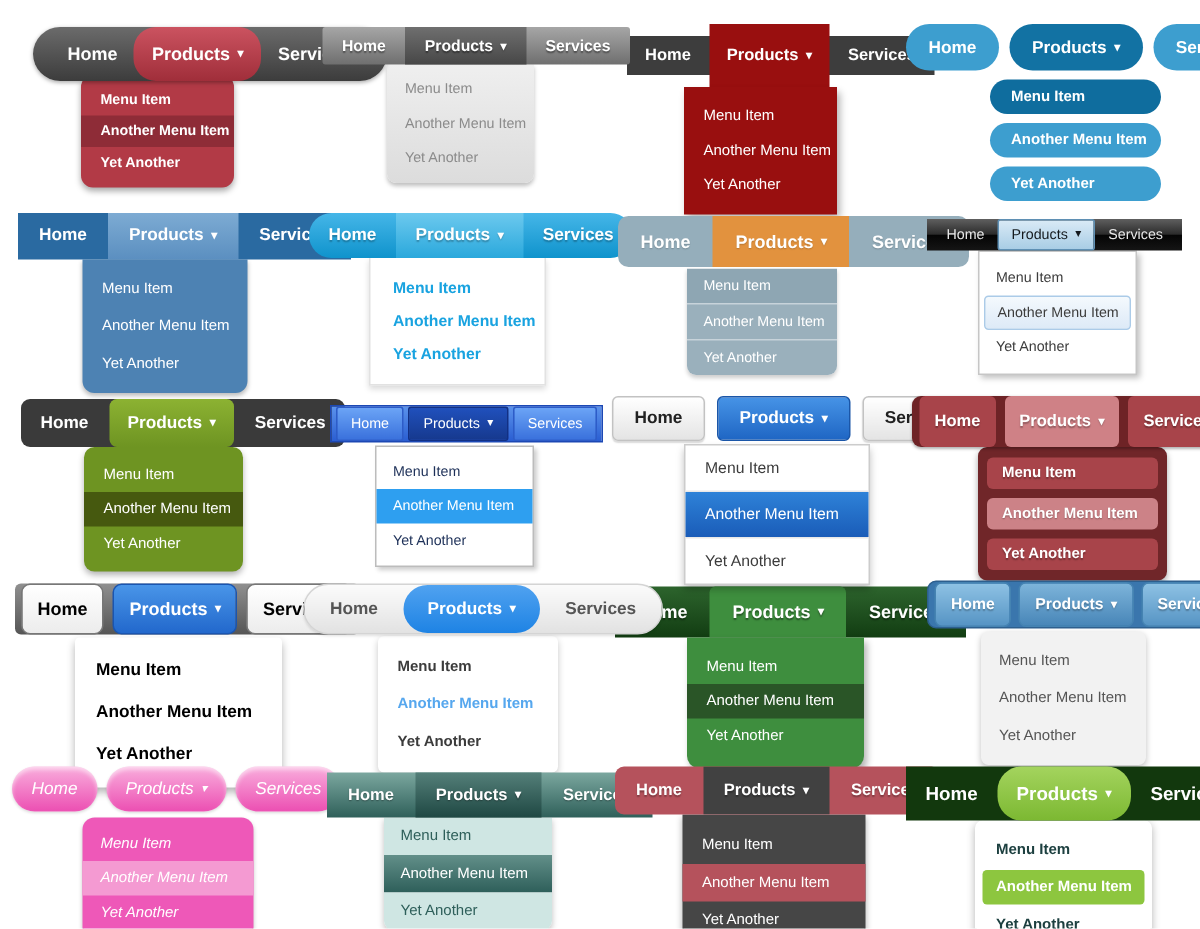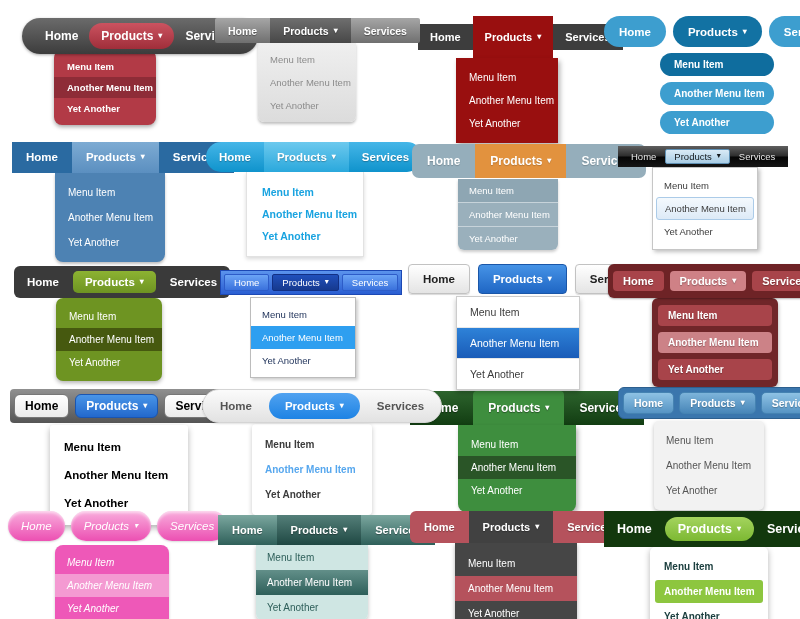--- a/index.html
+++ b/index.html
@@ -1,20 +1,20 @@
 <!DOCTYPE html>
 <html><head>
 <meta charset="utf-8">
 <style>
   *{box-sizing:border-box;margin:0;padding:0}
   html,body{background:#fff}
   body{width:800px;height:619px;font-family:"Liberation Sans",sans-serif;overflow:hidden}
   .grid{display:grid;grid-template-columns:repeat(4,200px);grid-template-rows:repeat(5,123.8px);width:800px;height:619px}
   .c{position:relative}
-  .b{position:absolute;display:flex;align-items:center;white-space:nowrap;z-index:3}
+  .b{position:absolute;display:flex;white-space:nowrap;z-index:3}
   .i{display:flex;align-items:center;justify-content:center;cursor:pointer}
   .d{position:absolute;z-index:2}
   .e{white-space:nowrap;cursor:pointer}
   .caret{display:inline-block;margin-left:5px;font-size:8px;line-height:1}
 
   
   .m1 .b{left:22px;top:18px;height:36px;border-radius:18px;background:linear-gradient(#6b6b6b,#3c3c3c);padding:0 14px;color:#fff;font-weight:bold;font-size:12px;box-shadow:0 1px 3px rgba(0,0,0,.35)}
   .m1 .i{padding:0 9px}
   .m1 .i.p{background:linear-gradient(#cb5360,#a02e3a);border-radius:15px;margin:0 2px;padding:6px 12px}
   .m1 .d{left:54px;top:50px;width:102px;background:#b23a46;border-radius:8px;padding:6px 0;box-shadow:0 2px 4px rgba(0,0,0,.35)}

